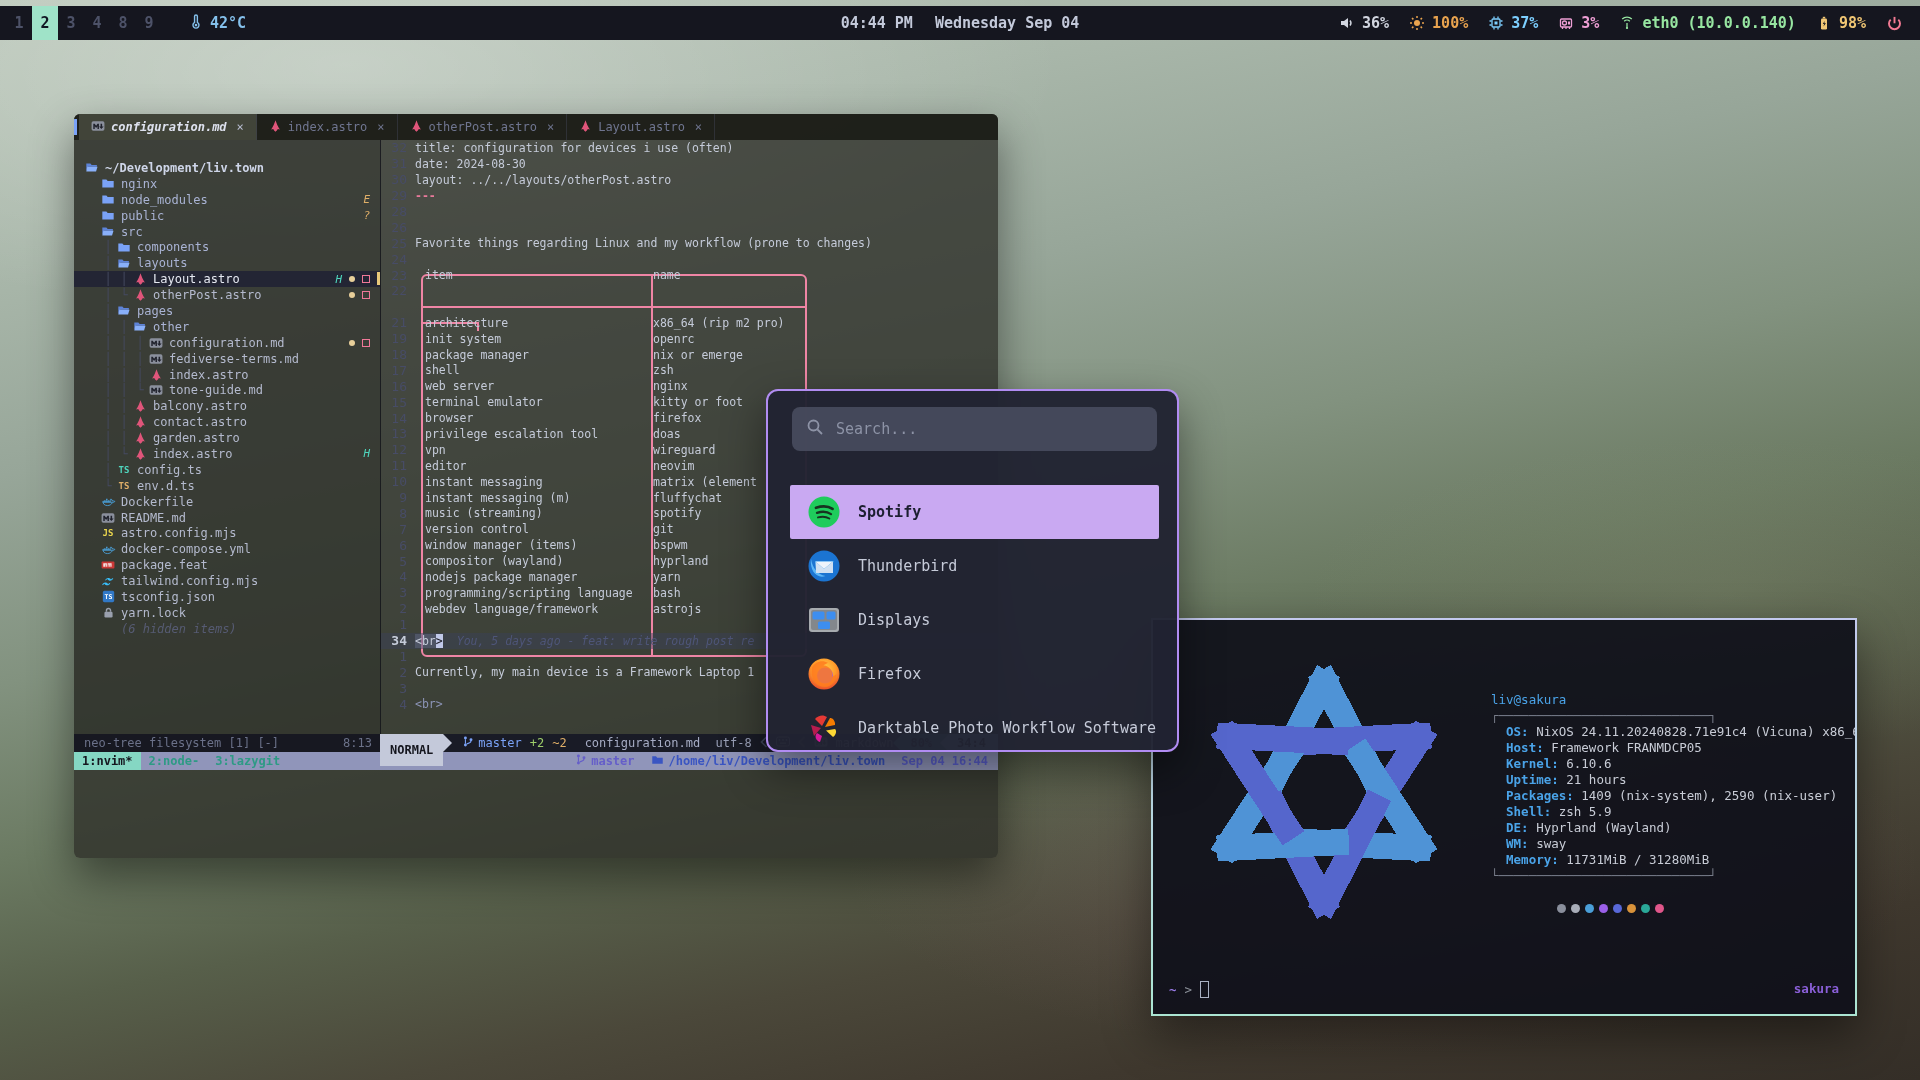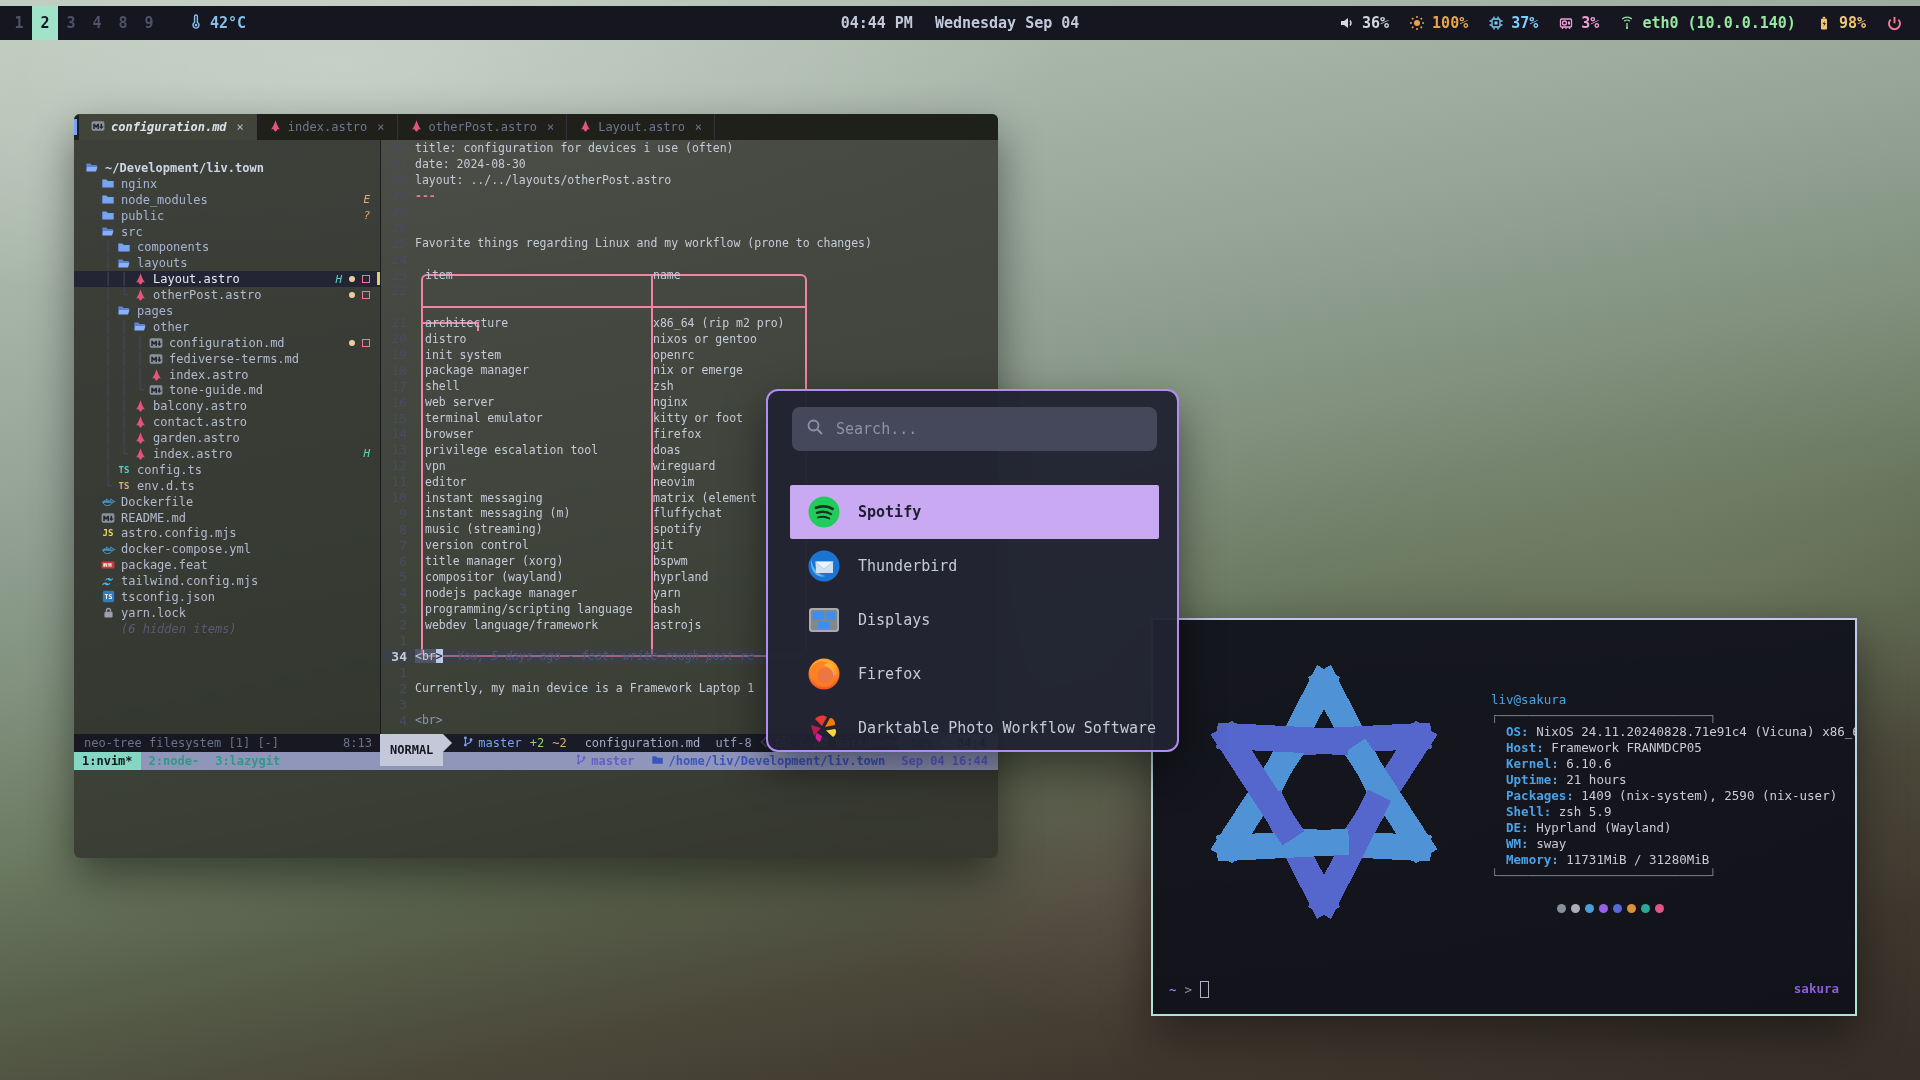--- a/index.html
+++ b/index.html
@@ -570,35 +570,34 @@
           <div class="brow"><span class="num">30</span><span class="txt">layout: ../../layouts/otherPost.astro</span></div>
           <div class="brow"><span class="num">29</span><span class="txt hr-pink">---</span></div>
           <div class="brow"><span class="num">28</span></div>
           <div class="brow"><span class="num">26</span></div>
           <div class="brow"><span class="num">25</span><span class="txt">Favorite things regarding Linux and my workflow (prone to changes)</span></div>
           <div class="brow"><span class="num">24</span></div>
           <div class="brow"><span class="num">23</span><span class="cellA">item</span><span class="cellB">name</span></div>
           <div class="brow"><span class="num">22</span></div>
           <div class="brow"><span class="num"></span></div>
           <div class="brow"><span class="num">21</span><span class="cellA">architecture</span><span class="cellB">x86_64 (rip m2 pro)</span></div>
-          <div class="brow"><span class="num">20</span><span class="cellA">distro</span><span class="cellB">nixos or gentoo</span></div>
           <div class="brow"><span class="num">19</span><span class="cellA">init system</span><span class="cellB">openrc</span></div>
           <div class="brow"><span class="num">18</span><span class="cellA">package manager</span><span class="cellB">nix or emerge</span></div>
           <div class="brow"><span class="num">17</span><span class="cellA">shell</span><span class="cellB">zsh</span></div>
           <div class="brow"><span class="num">16</span><span class="cellA">web server</span><span class="cellB">nginx</span></div>
           <div class="brow"><span class="num">15</span><span class="cellA">terminal emulator</span><span class="cellB">kitty or foot</span></div>
           <div class="brow"><span class="num">14</span><span class="cellA">browser</span><span class="cellB">firefox</span></div>
           <div class="brow"><span class="num">13</span><span class="cellA">privilege escalation tool</span><span class="cellB">doas</span></div>
           <div class="brow"><span class="num">12</span><span class="cellA">vpn</span><span class="cellB">wireguard</span></div>
           <div class="brow"><span class="num">11</span><span class="cellA">editor</span><span class="cellB">neovim</span></div>
           <div class="brow"><span class="num">10</span><span class="cellA">instant messaging</span><span class="cellB">matrix (element</span></div>
           <div class="brow"><span class="num">9</span><span class="cellA">instant messaging (m)</span><span class="cellB">fluffychat</span></div>
           <div class="brow"><span class="num">8</span><span class="cellA">music (streaming)</span><span class="cellB">spotify</span></div>
           <div class="brow"><span class="num">7</span><span class="cellA">version control</span><span class="cellB">git</span></div>
-          <div class="brow"><span class="num">6</span><span class="cellA">title manager (xorg)</span><span class="cellB">bspwm</span></div>
+          <div class="brow"><span class="num">6</span><span class="cellA">window manager (items)</span><span class="cellB">bspwm</span></div>
           <div class="brow"><span class="num">5</span><span class="cellA">compositor (wayland)</span><span class="cellB">hyprland</span></div>
           <div class="brow"><span class="num">4</span><span class="cellA">nodejs package manager</span><span class="cellB">yarn</span></div>
           <div class="brow"><span class="num">3</span><span class="cellA">programming/scripting language</span><span class="cellB">bash</span></div>
           <div class="brow"><span class="num">2</span><span class="cellA">webdev language/framework</span><span class="cellB">astrojs</span></div>
           <div class="brow"><span class="num">1</span></div>
           <div class="brow cursorline"><span class="num" style="color: rgb(197, 203, 217); font-weight: bold;">34</span><span class="txt"><span class="match-hl">&lt;br</span><span class="cursor-block">&gt;</span><span class="blame">You, 5 days ago - feat: write rough post re</span></span></div>
           <div class="brow"><span class="num">1</span></div>
           <div class="brow"><span class="num">2</span><span class="txt">Currently, my main device is a Framework Laptop 1</span></div>
           <div class="brow"><span class="num">3</span></div>
           <div class="brow"><span class="num">4</span><span class="txt tagtok">&lt;br&gt;</span></div>

